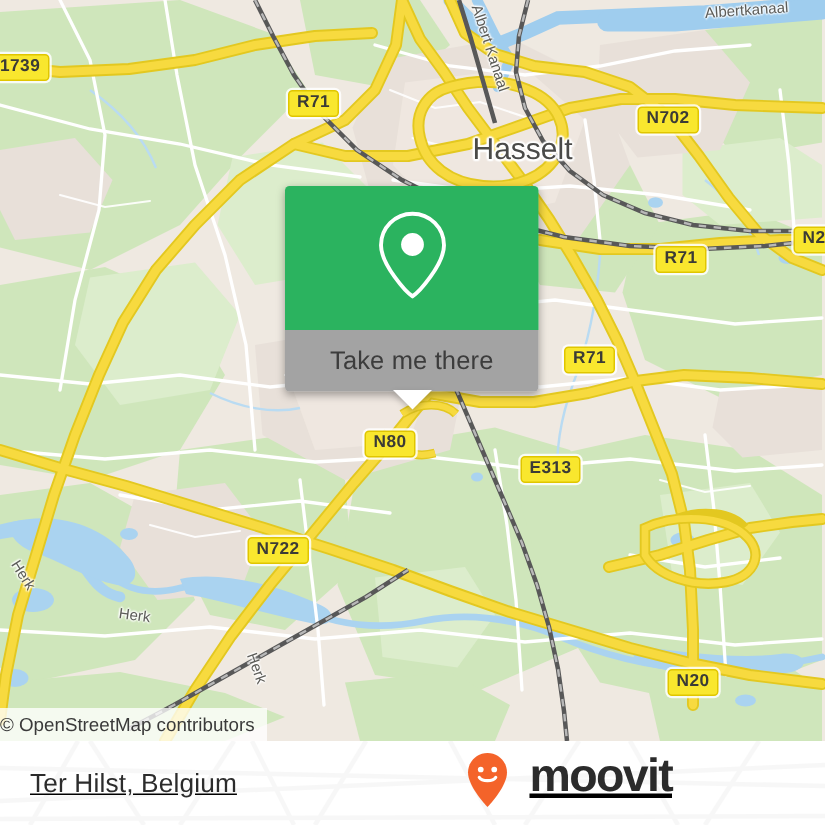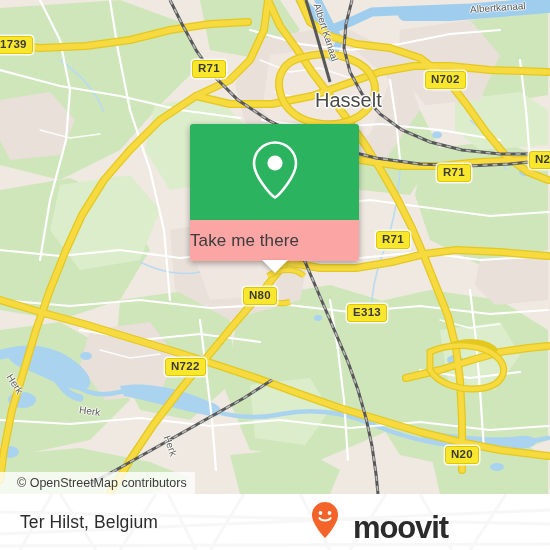--- a/index.html
+++ b/index.html
@@ -51,45 +51,45 @@
     white-space:nowrap;
     text-shadow:1px 0 1px #fff,-1px 0 1px #fff,0 1px 1px #fff,0 -1px 1px #fff;
   }
 
   
   .attrib{
     position:absolute;left:0;bottom:0;
     background:rgba(255,255,255,.78);
     color:#3a3a3a;
     font-size:12.5px;
-    padding:4px 8px 4px 17px;
+    padding:4px 8px 4px 0;
     white-space:nowrap;
     line-height:14px;
   }
 
   
   .card{
     position:absolute;left:190px;top:124px;width:169px;
     border-radius:3px;
     box-shadow:0 2px 6px rgba(0,0,0,.35);
     overflow:visible;
     z-index:20;
   }
   .card-top{
     background:#2bb35f;
     height:96px;
     border-radius:3px 3px 0 0;
     display:flex;align-items:center;justify-content:center;
   }
   .card-bottom{
     position:relative;
-    background:#fca5a5;
+    background:#a3a3a3;
     height:41px;
     border-radius:0 0 3px 3px;
-    display:flex;align-items:center;justify-content:flex-start;
+    display:flex;align-items:center;justify-content:center;
   }
   .card-bottom .cta{
     color:#3c3c3c;font-size:17px;letter-spacing:.1px;
   }
   .tail{
     position:absolute;left:50%;margin-left:-13px;bottom:-12px;
     width:0;height:0;
     border-left:13px solid transparent;
     border-right:13px solid transparent;
     border-top:13px solid #ffffff;
@@ -99,24 +99,24 @@
   
   .footer{
     position:absolute;left:0;bottom:0;width:550px;height:56px;
     background:#ffffff;
     overflow:hidden;
   }
   .footer-wm{position:absolute;left:0;top:0;width:550px;height:56px;opacity:.5;}
   .footer-row{
     position:relative;width:466px;height:56px;
     display:flex;align-items:center;justify-content:space-between;
-    padding:0 18px 0 20px;box-sizing:border-box;
+    padding:0 18px 0 20px;box-sizing:border-box;text-decoration:underline;
   }
   .place-title{color:#2c2c2c;font-size:17.5px;letter-spacing:.1px;}
-  .brand{display:flex;align-items:flex-end;gap:13px;}
+  .brand{display:flex;align-items:flex-start;gap:13px;}
   .brand-word{
     color:#2b2b2b;font-size:31px;font-weight:bold;letter-spacing:-1.1px;
     line-height:31px;
   }
 </style>
 </head>
 <body>
 
 <div id="root">
 

